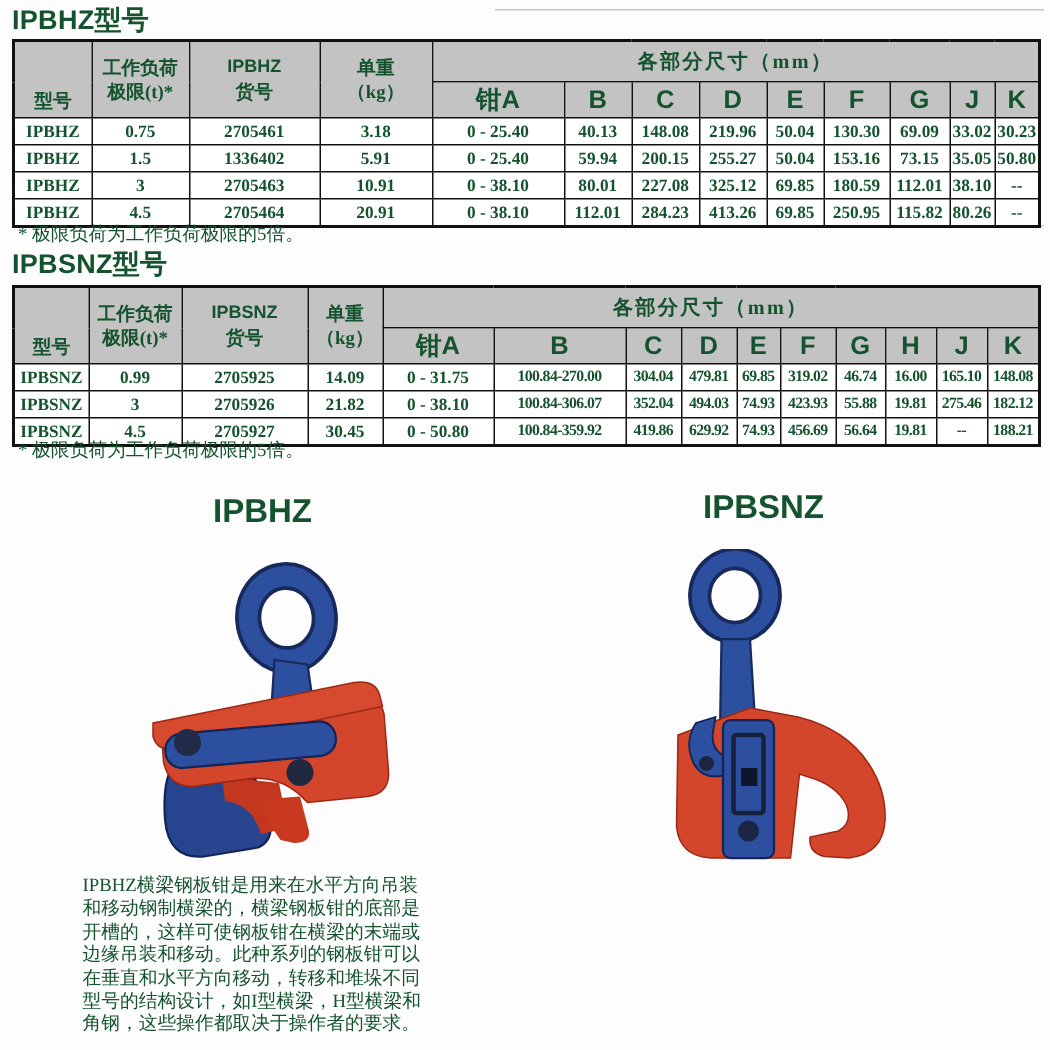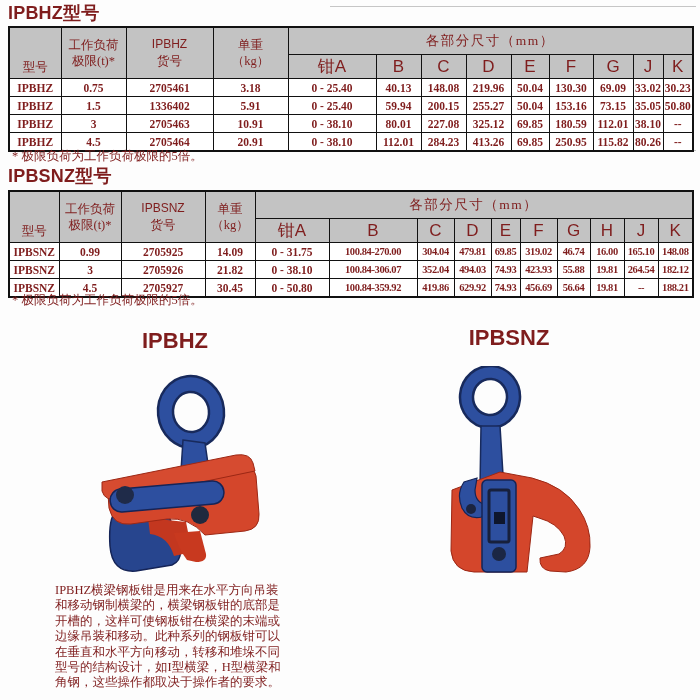--- a/index.html
+++ b/index.html
@@ -1,32 +1,32 @@
 <!DOCTYPE html>
 <html><head>
 <meta charset="utf-8">
 <style>
   html,body{margin:0;padding:0;background:#fff;}
   .page{position:relative;width:700px;height:700px;background:#fdfdfd;overflow:hidden;
-        font-family:"Liberation Serif",serif;color:#7f1d1d;}
+        font-family:"Liberation Serif",serif;color:#14532d;}
   .scan-line{position:absolute;height:1px;background:#c6c6c6;}
   .line-a{left:330px;top:6px;width:366px;}
   .line-b{left:215px;top:150px;width:481px;}
 
   .sec-title{position:absolute;left:8px;margin:0;font-family:"Liberation Sans",sans-serif;
              font-size:18px;font-weight:700;letter-spacing:0.2px;}
   #title1{top:1px;}
   #title2{top:164px;}
 
   table{position:absolute;left:8px;border-collapse:collapse;table-layout:fixed;width:684px;
         border:2px solid #111;background:#fff;}
   #table1{top:26px;}
   #table2{top:190px;}
   th,td{border:1px solid #111;overflow:hidden;}
-  th{background:#c3c3c3;font-weight:400;text-align:center;padding:0;}
+  th{background:#c3c3c3;font-weight:700;text-align:center;padding:0;}
   .th-model{vertical-align:bottom;font-size:12.5px;padding-bottom:2px;}
   .th-two{font-size:12.5px;line-height:1.3;}
   .th-two .sans{font-family:"Liberation Sans",sans-serif;font-size:12px;}
   .th-dims{font-size:13.5px;letter-spacing:1.5px;height:26px;}
   .th-dim{font-size:17px;height:22px;font-family:"Liberation Sans",sans-serif;}
   td{font-size:11.5px;font-weight:700;text-align:center;height:17px;line-height:16px;
      padding:0 1px;white-space:nowrap;}
   #table2 td:nth-child(6){font-size:10.5px;letter-spacing:-0.4px;margin-left:28px;}
   #table2 td:nth-child(n+7){font-size:10.5px;letter-spacing:-0.4px;}
 
@@ -239,21 +239,21 @@
           <td>2705926</td>
           <td>21.82</td>
           <td>0 - 38.10</td>
           <td>100.84-306.07</td>
           <td>352.04</td>
           <td>494.03</td>
           <td>74.93</td>
           <td>423.93</td>
           <td>55.88</td>
           <td>19.81</td>
-          <td>264.54</td>
+          <td>275.46</td>
           <td>182.12</td>
         </tr>
         <tr>
           <td>IPBSNZ</td>
           <td>4.5</td>
           <td>2705927</td>
           <td>30.45</td>
           <td>0 - 50.80</td>
           <td>100.84-359.92</td>
           <td>419.86</td>

